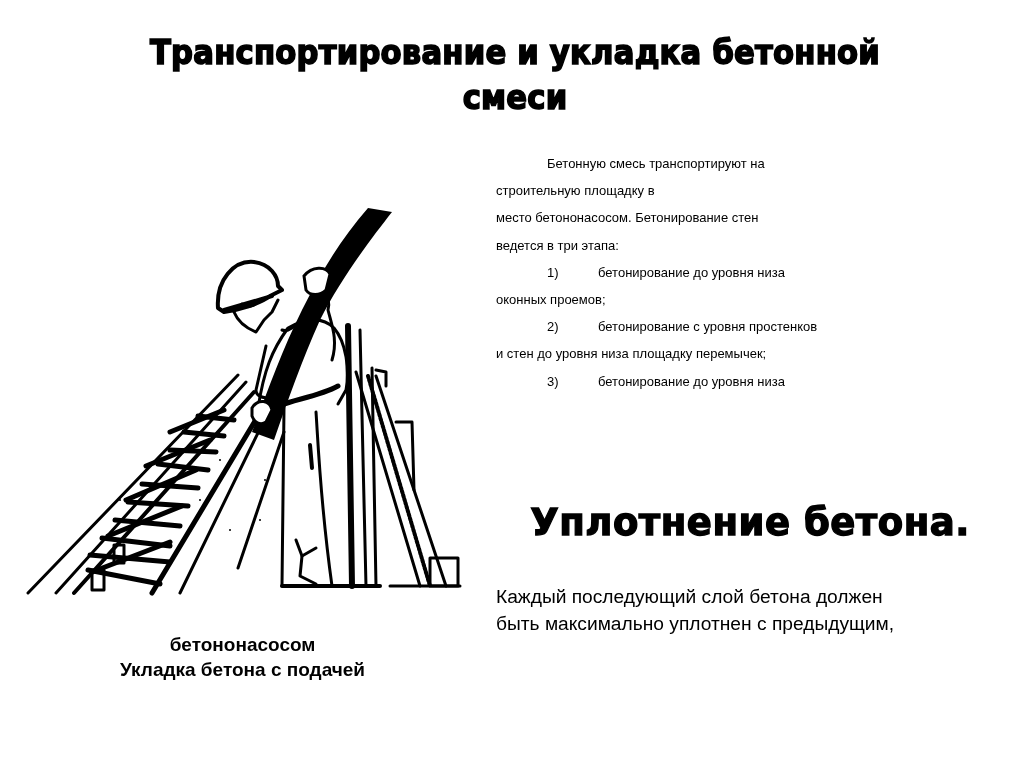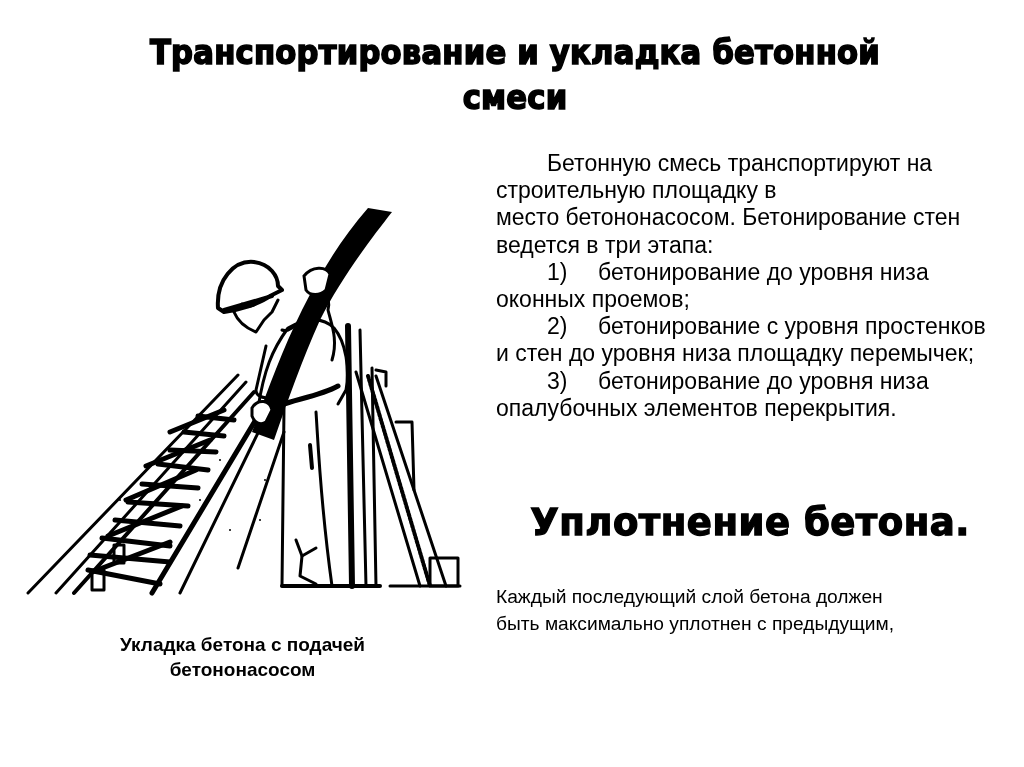--- a/index.html
+++ b/index.html
@@ -52,21 +52,21 @@
       line-height: 25px;
     }
     .caption span { display: block; }
 
     .body-text {
       position: absolute;
       left: 496px;
       top: 150px;
       width: 505px;
       font-family: "Liberation Sans", sans-serif;
-      font-size: 23px;
+      font-size: 13px;
       line-height: 27.2px;
     }
     .body-text .line { display: block; white-space: nowrap; }
     .body-text .indent { padding-left: 51px; }
     .list-num {
       display: inline-block;
       width: 51px;
     }
 
     .section-heading {
@@ -175,39 +175,38 @@
       <circle cx="200" cy="260" r="1"></circle>
       <circle cx="210" cy="330" r="1"></circle>
       <circle cx="245" cy="280" r="1"></circle>
       <circle cx="240" cy="320" r="1"></circle>
       <circle cx="100" cy="300" r="1"></circle>
     </g>
   </svg>
 </div>
 
 <div class="caption">
+  <span>бетононасосом</span>
   <span>Укладка бетона с подачей</span>
-  <span>бетононасосом</span>
 </div>
 
 <div class="body-text">
   <span class="line indent">Бетонную смесь транспортируют на</span>
   <span class="line">строительную площадку в</span>
   <span class="line">место бетононасосом. Бетонирование стен</span>
   <span class="line">ведется в три этапа:</span>
 
   <div>
     <span class="line indent"><span class="list-num">1)</span><span>бетонирование до уровня низа</span></span>
     <span class="line">оконных проемов;</span>
 
     <span class="line indent"><span class="list-num">2)</span><span>бетонирование с уровня простенков</span></span>
     <span class="line">и стен до уровня низа площадку перемычек;</span>
 
     <span class="line indent"><span class="list-num">3)</span><span>бетонирование до уровня низа</span></span>
-    <span class="line">опалубочных элементов перекрытия.</span>
   </div>
 </div>
 
 <h2 class="section-heading" style="margin:0;">Уплотнение бетона.</h2>
 
 <div class="section-text">
   <span class="line">Каждый последующий слой бетона должен</span>
   <span class="line">быть максимально уплотнен с предыдущим,</span>
 </div>
 

